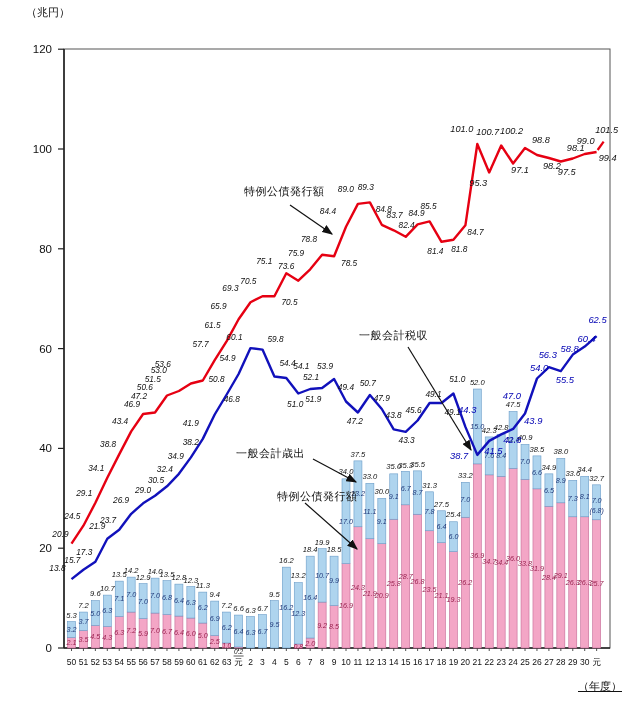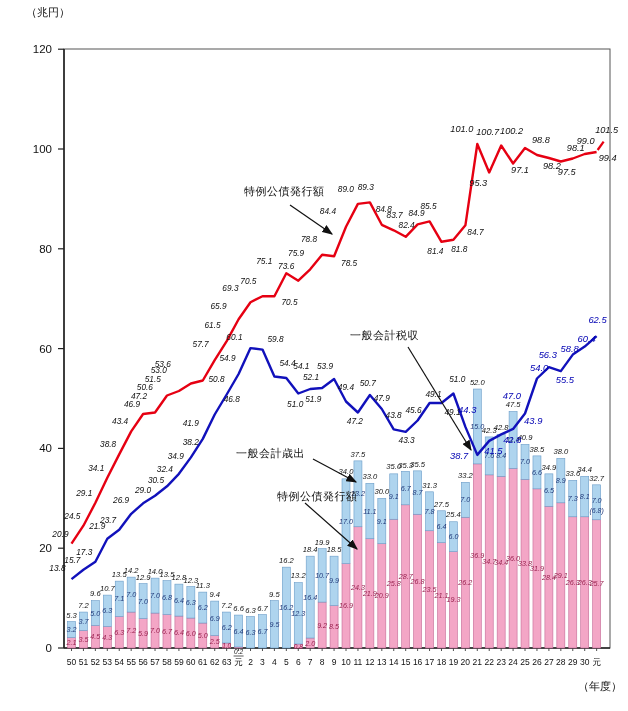--- a/index.html
+++ b/index.html
@@ -438,18 +438,18 @@
         <marker id="ah" markerWidth="9" markerHeight="7" refX="8" refY="3.5" orient="auto">
           <path d="M0,0 L9,3.5 L0,7 Z" fill="#111"></path>
         </marker>
       </defs>
       <line x1="290" y1="205" x2="332" y2="234" stroke="#111" stroke-width="1.2" marker-end="url(#ah)"></line>
       <line x1="408" y1="347" x2="471" y2="450" stroke="#111" stroke-width="1.2" marker-end="url(#ah)"></line>
       <line x1="313" y1="459" x2="356" y2="482" stroke="#111" stroke-width="1.2" marker-end="url(#ah)"></line>
       <line x1="305" y1="503" x2="357" y2="549" stroke="#111" stroke-width="1.2" marker-end="url(#ah)"></line>
     </svg>
   <div class="unit" style="left:26px;top:5px;">（兆円）</div>
-  <div class="unit" style="left:578px;top:679px;">（年度）</div>
+  <div class="unit" style="left:578px;top:679px;text-decoration:underline;">（年度）</div>
   <div class="anno" style="left:244px;top:184px;">特例公債発行額</div>
-  <div class="anno" style="left:350px;top:328px;">一般会計税収</div>
+  <div class="anno" style="left:359px;top:328px;">一般会計税収</div>
   <div class="anno" style="left:236px;top:446px;">一般会計歳出</div>
   <div class="anno" style="left:229px;top:489px;margin-left:48px;">特例公債発行額</div>
 </div>
 
 </body></html>

